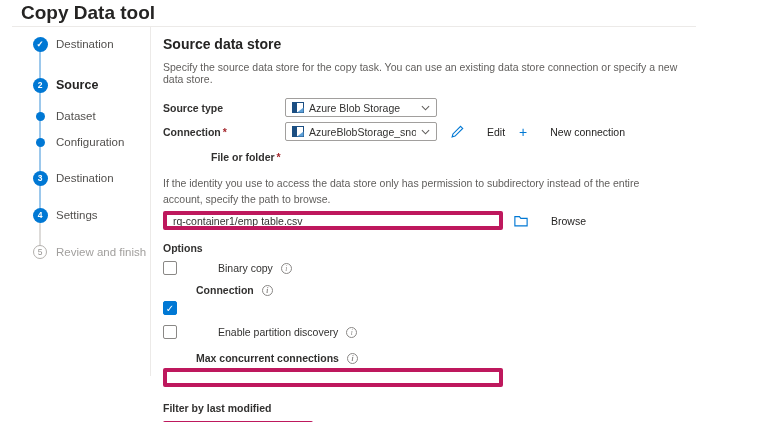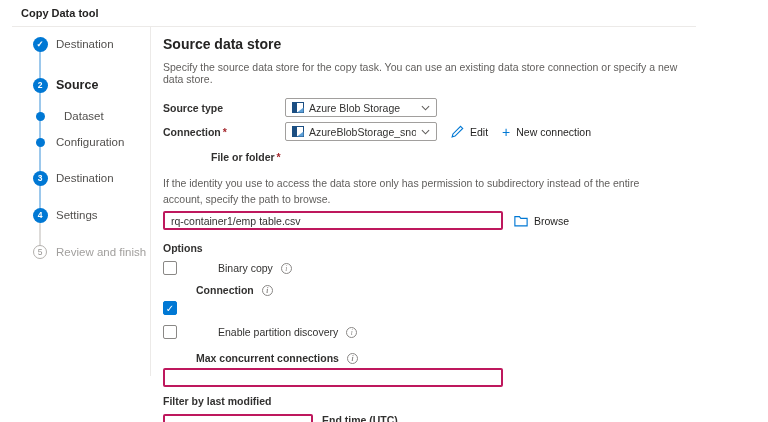--- a/index.html
+++ b/index.html
@@ -2,30 +2,30 @@
 <html><head>
 <meta charset="utf-8">
 <style>
   * { box-sizing: border-box; margin: 0; padding: 0; }
   body { background: #fff; font-family: "Liberation Sans", sans-serif; }
   .page { position: relative; width: 768px; height: 422px; background: #fff; color: #323130; overflow: hidden; }
 
   
   .app-header { position: absolute; left: 12px; top: 0; width: 684px; height: 27px;
                 border-bottom: 1px solid #eceae8; display: flex; align-items: center; }
-  .app-title { padding-left: 9px; font-size: 11px; font-weight: 600; color: #252423; }
+  .app-title { padding-left: 9px; font-size: 19px; font-weight: 600; color: #252423; }
 
   
   .sidebar { position: absolute; left: 0; top: 27px; width: 151px; height: 349px;
              border-right: 1px solid #eceae8; }
   .conn-line { position: absolute; left: 39px; width: 2px; }
   .conn-blue { top: 16px; height: 172px; background: #9cc8ec; }
   .conn-gray { top: 188px; height: 37px; background: #dddbd9; }
   .step { position: absolute; left: 32px; display: flex; align-items: center; height: 16px; cursor: pointer; }
-  .s0 { top: 9px; } .s1 { top: 50px; } .s2 { top: 81px; gap: 8px; } .s3 { top: 107px; }
+  .s0 { top: 9px; } .s1 { top: 50px; } .s2 { top: 81px; } .s3 { top: 107px; }
   .s4 { top: 143px; } .s5 { top: 180px; } .s6 { top: 217px; }
   .icon-wrap { width: 16px; display: flex; align-items: center; justify-content: center; position: relative; z-index: 2; }
   .step-big { width: 15px; height: 15px; border-radius: 50%; background: #0078d4; color: #fff;
               font-size: 8.5px; font-weight: 600; display: flex; align-items: center; justify-content: center; }
   .step-dot { width: 9px; height: 9px; border-radius: 50%; background: #0078d4; }
   .step-outline { width: 14px; height: 14px; border-radius: 50%; background: #fff; border: 1px solid #b3b0ad;
                   color: #979593; font-size: 8.5px; display: flex; align-items: center; justify-content: center; }
   .step-label { margin-left: 8px; font-size: 11.5px; color: #52504e; white-space: nowrap; }
   .step.active .step-label { font-weight: 700; font-size: 12.5px; color: #252423; }
   .step.disabled .step-label { color: #a19f9d; }
@@ -36,48 +36,48 @@
   .subtitle { margin-top: 9px; color: #605e5c; }
 
   .form-row { display: flex; align-items: center; margin-top: 5px; }
   .form-row.first { margin-top: 13px; }
   .form-label { width: 122px; font-weight: 600; color: #323130; flex-shrink: 0; }
   .req { color: #a4262c; margin-left: 2px; }
 
   .dropdown { width: 152px; height: 19px; border: 1px solid #a19f9d; border-radius: 2px; background: #fff;
               display: flex; align-items: center; padding: 0 6px; gap: 5px; cursor: pointer; }
   .dd-value { flex: 1; white-space: nowrap; overflow: hidden; font-size: 10.5px; color: #323130; }
-  .link-btn { display: flex; align-items: center; gap: 6px; margin-left: 14px; cursor: pointer; color: #252423; justify-content: flex-end; }
+  .link-btn { display: flex; align-items: center; gap: 23px; margin-left: 14px; cursor: pointer; color: #252423; justify-content: flex-end; }
   .plus-glyph { color: #0078d4; font-size: 14px; font-weight: 400; line-height: 1; }
 
   .section-label { font-weight: 600; color: #323130; }
   .mt-file { margin-top: 10px; padding-left: 48px; }
   .help-text { margin-top: 12px; color: #605e5c; line-height: 16px; max-width: 500px; }
 
   .input-row { display: flex; align-items: center; margin-top: 4px; gap: 9px; }
-  input[type="text"] { height: 19px; border: 2px solid #be185d; border-radius: 2px; padding: 0 6px;
+  input[type="text"] { height: 19px; border: 4px solid #be185d; border-radius: 2px; padding: 0 6px;
                        font-family: "Liberation Sans", sans-serif; font-size: 10.5px; color: #323130; outline: none; }
   .wide-input { width: 340px; }
 
   .mt-options { margin-top: 12px; }
   .checkbox-row { display: flex; align-items: center; gap: 8px; margin-top: 7px; }
   .checkbox { width: 14px; height: 14px; border: 1px solid #8a8886; border-radius: 2px; background: #fff;
               cursor: pointer; flex-shrink: 0; }
   .checkbox.checked { background: #0078d4; border-color: #0078d4; color: #fff; font-size: 10px;
                       display: flex; align-items: center; justify-content: center; }
   .label-inline { display: flex; align-items: center; gap: 4px; padding-left: 33px; }
   .info { width: 11px; height: 11px; border: 1px solid #8a8886; border-radius: 50%; color: #8a8886;
           font-size: 7.5px; display: inline-flex; align-items: center; justify-content: center;
           margin-left: 4px; flex-shrink: 0; font-family: "Liberation Serif", serif; font-style: italic; }
   .recursively-block { margin-top: 9px; }
   .recursively-check { margin-top: 5px; }
 
   .mt-max { margin-top: 13px; }
   .mt-input { margin-top: 4px; }
-  .mt-filter { margin-top: 8px; }
+  .mt-filter { margin-top: 15px; }
   .time-row { display: flex; margin-top: 7px; gap: 9px; align-items: flex-start; }
   .time-col .t-label { font-weight: 600; margin-bottom: 4px; }
   .time-input-start { width: 150px; }
   .time-input-end { width: 140px; }
   .end-wrap { display: flex; align-items: center; gap: 4px; }
 </style>
 </head>
 <body>
 
 <div class="page">

